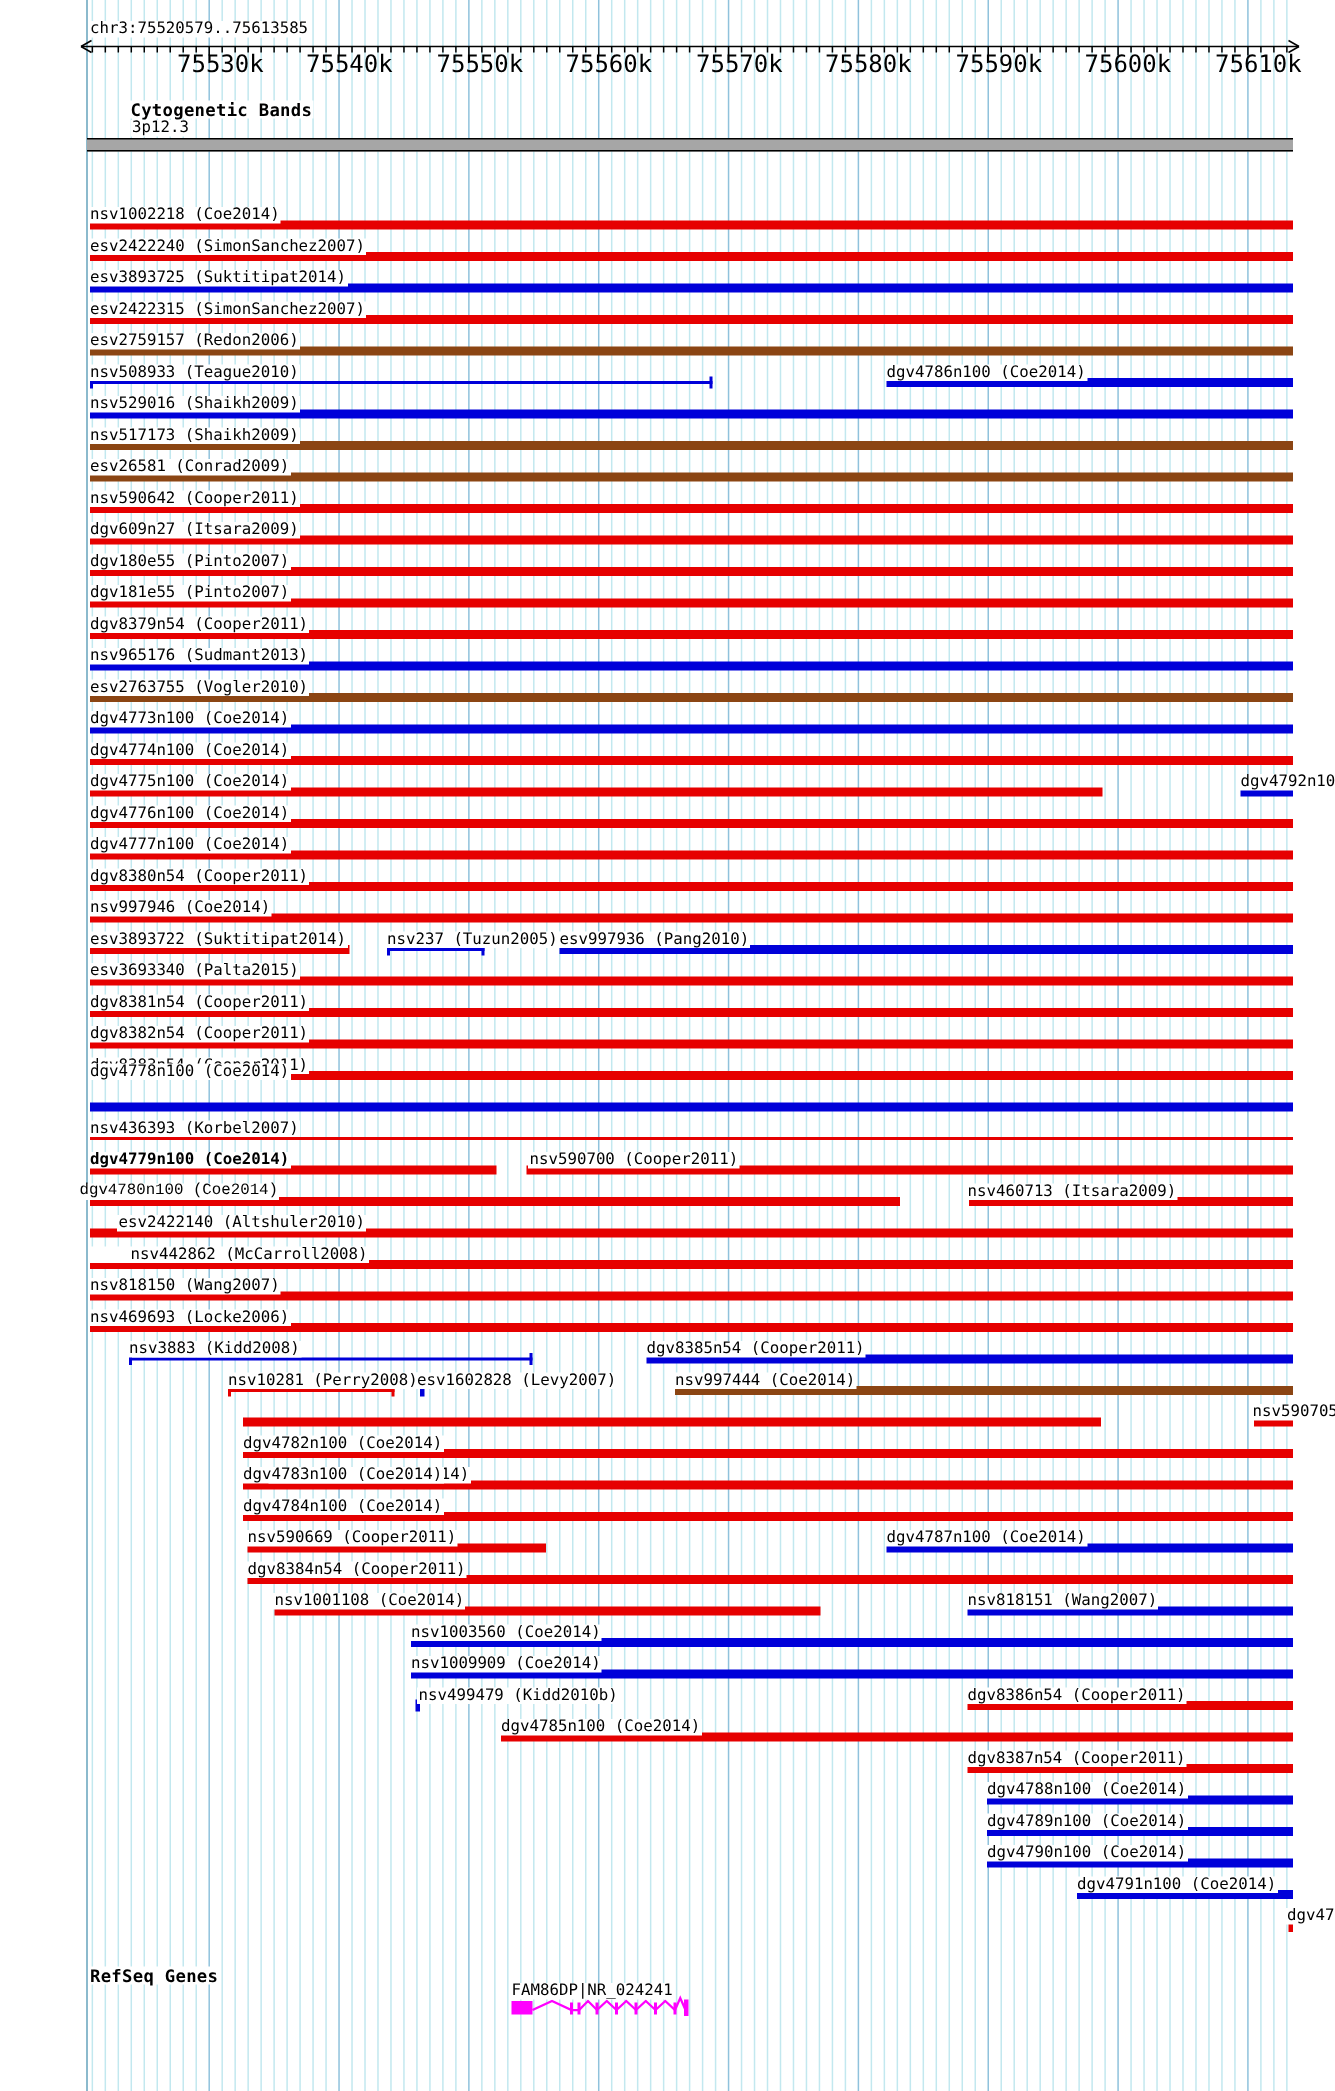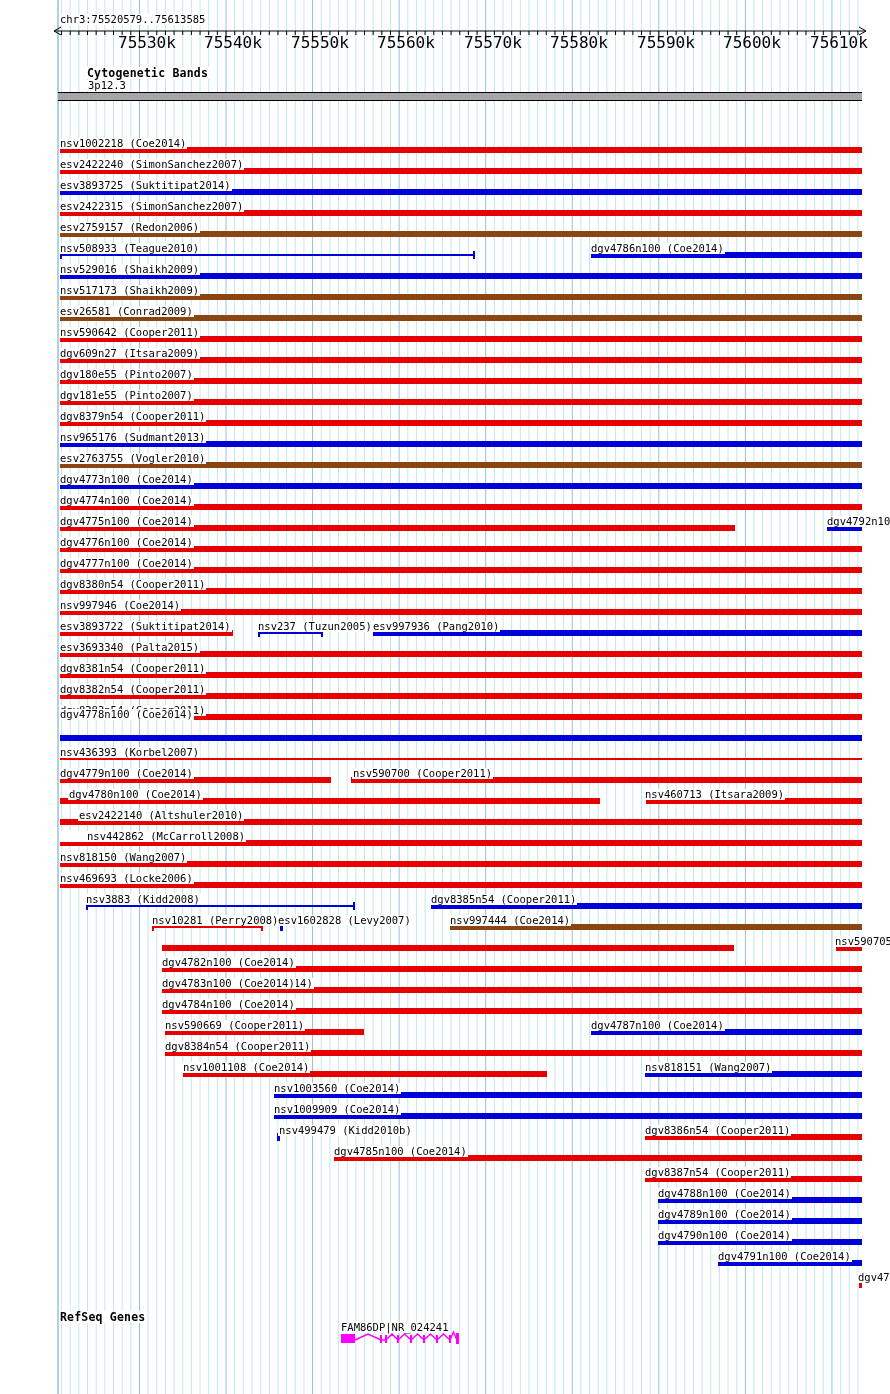--- a/index.html
+++ b/index.html
@@ -314,25 +314,25 @@
       <div class="lbl" style="left: 59px; top: 663px;">dgv8381n54 (Cooper2011)</div>
       <div class="bar" style="left: 60px; top: 672px; width: 802px; height: 6px; background: rgb(230, 0, 0);"></div>
       <div class="lbl" style="left: 59px; top: 684px;">dgv8382n54 (Cooper2011)</div>
       <div class="bar" style="left: 60px; top: 693px; width: 802px; height: 6px; background: rgb(230, 0, 0);"></div>
       <div class="lbl" style="left: 59px; top: 705px;">dgv8383n54 (Cooper2011)</div>
       <div class="bar" style="left: 60px; top: 714px; width: 802px; height: 6px; background: rgb(230, 0, 0);"></div>
       <div class="lbl" style="left: 59px; top: 684px; margin-top: 25px;">dgv4778n100 (Coe2014)</div>
       <div class="bar" style="left: 60px; top: 735px; width: 802px; height: 6px; background: rgb(0, 0, 217);"></div>
       <div class="lbl" style="left: 59px; top: 747px;">nsv436393 (Korbel2007)</div>
       <div class="hline" style="left: 60px; top: 758px; width: 802px; height: 2px; background: rgb(230, 0, 0);"></div>
-      <div class="lbl" style="left: 59px; top: 768px;">dgv4779n100 (Coe2014)</div>
+      <div class="lbl" style="left: 59px; top: 768px; font-weight: bold;">dgv4779n100 (Coe2014)</div>
       <div class="bar" style="left: 60px; top: 777px; width: 271px; height: 6px; background: rgb(230, 0, 0);"></div>
       <div class="lbl" style="left: 352px; top: 768px;">nsv590700 (Cooper2011)</div>
       <div class="bar" style="left: 351px; top: 777px; width: 511px; height: 6px; background: rgb(230, 0, 0);"></div>
-      <div class="lbl" style="left: 68px; top: 789px;">dgv4780n100 (Coe2014)</div>
+      <div class="lbl" style="left: 52px; top: 789px; font-family: Liberation Mono, monospace;">dgv4780n100 (Coe2014)</div>
       <div class="bar" style="left: 60px; top: 798px; width: 540px; height: 6px; background: rgb(230, 0, 0);"></div>
       <div class="lbl" style="left: 644px; top: 789px;">nsv460713 (Itsara2009)</div>
       <div class="bar" style="left: 646px; top: 798px; width: 216px; height: 6px; background: rgb(230, 0, 0);"></div>
       <div class="lbl" style="left: 42px; top: 810px; margin-left: 36px;">esv2422140 (Altshuler2010)</div>
       <div class="bar" style="left: 60px; top: 819px; width: 802px; height: 6px; background: rgb(230, 0, 0);"></div>
       <div class="lbl" style="left: 59px; top: 831px; padding-left: 28px;">nsv442862 (McCarroll2008)</div>
       <div class="bar" style="left: 60px; top: 840px; width: 802px; height: 6px; background: rgb(230, 0, 0);"></div>
       <div class="lbl" style="left: 59px; top: 852px;">nsv818150 (Wang2007)</div>
       <div class="bar" style="left: 60px; top: 861px; width: 802px; height: 6px; background: rgb(230, 0, 0);"></div>
       <div class="lbl" style="left: 59px; top: 873px;">nsv469693 (Locke2006)</div>

